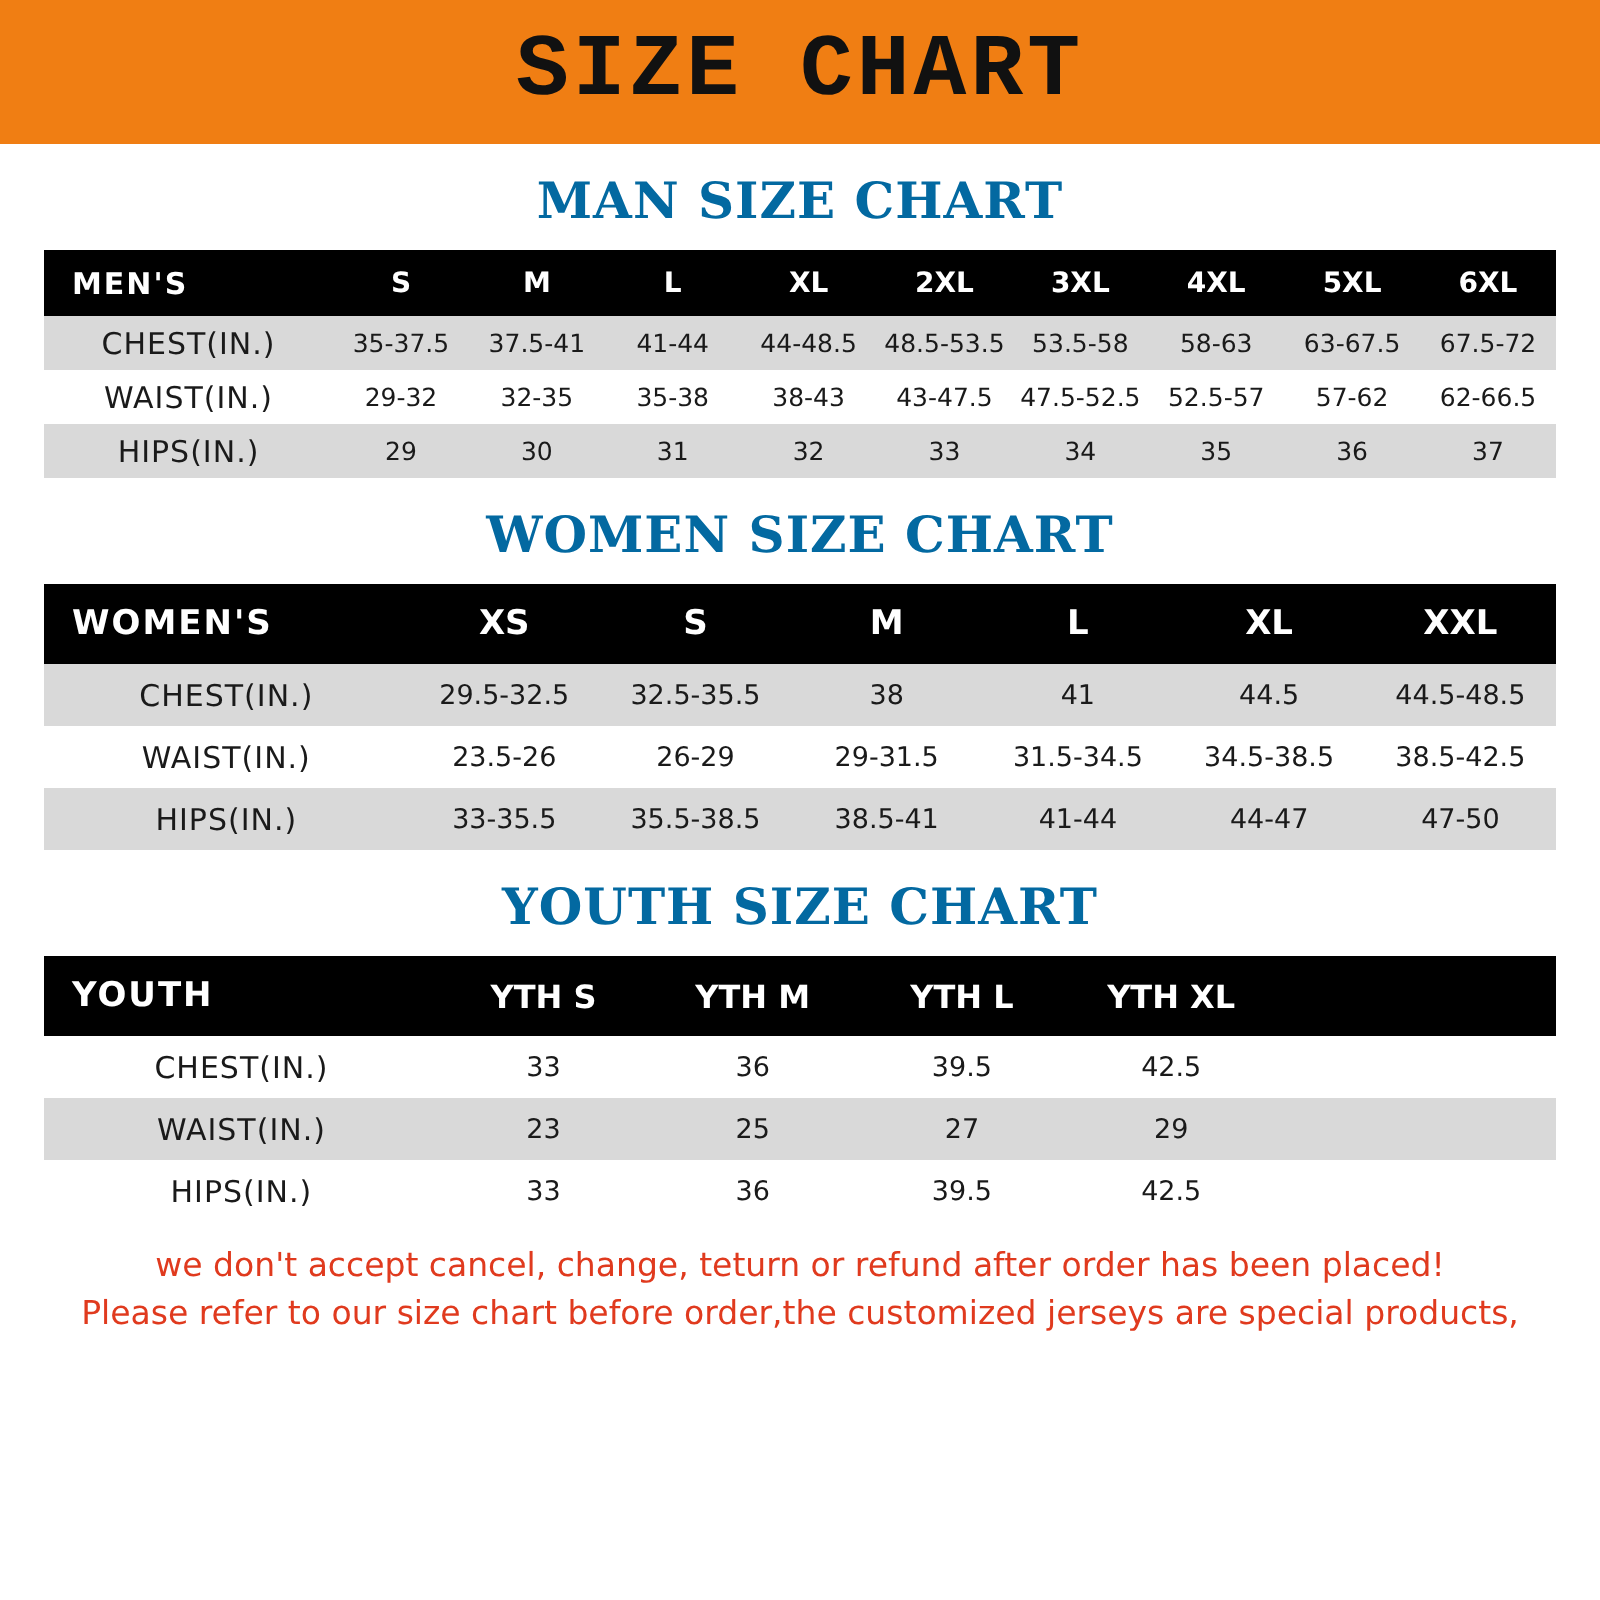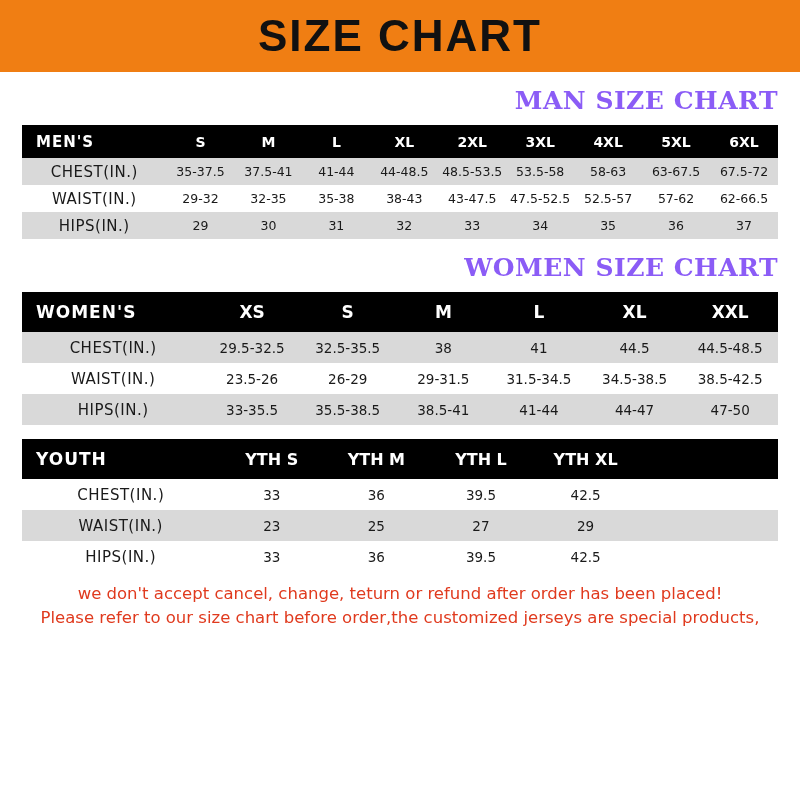--- a/index.html
+++ b/index.html
@@ -25,42 +25,42 @@
   
   .banner {
     background: #f07e13;
     height: 72px;
     display: flex;
     align-items: center;
     justify-content: center;
     flex: none;
   }
   .banner-title {
-    font-family: Liberation Sans, sans-serif;
+    font-family: Liberation Mono, monospace;
     font-weight: bold;
     font-size: 44px;
     letter-spacing: 2px;
     color: #111111;
     line-height: 1;
     white-space: nowrap;
   }
   .content {
     flex: 1 1 auto;
     padding: 0 22px;
     box-sizing: border-box;
   }
   .section {
     margin-top: 14px;
   }
   .section-title {
-    text-align: right;
+    text-align: center;
     font-family: "DejaVu Serif", serif;
     font-weight: bold;
     font-size: 25px;
-    color: #8b5cf6;
+    color: #0369a1;
     letter-spacing: 0.5px;
     margin-bottom: 10px;
   }
   table.size-table {
     width: 100%;
     border-collapse: collapse;
     table-layout: fixed;
   }
   table.size-table th,
   table.size-table td {
@@ -245,20 +245,21 @@
             <td>38.5-41</td>
             <td>41-44</td>
             <td>44-47</td>
             <td>47-50</td>
           </tr>
         </tbody>
       </table>
     </div>
 
     <div class="section youth">
+      <div class="section-title">YOUTH SIZE CHART</div>
       <table class="size-table">
         <thead>
           <tr>
             <th class="corner" style="width:24%;">YOUTH</th>
             <th>YTH S</th>
             <th>YTH M</th>
             <th>YTH L</th>
             <th>YTH XL</th>
             <th style="width:18%;background:#000;"></th>
           </tr>

